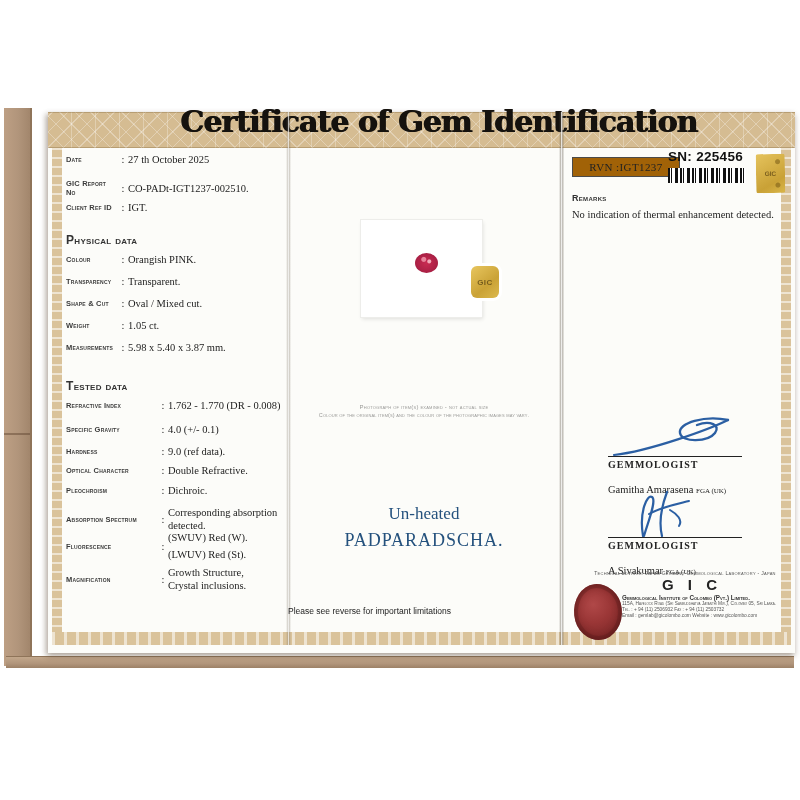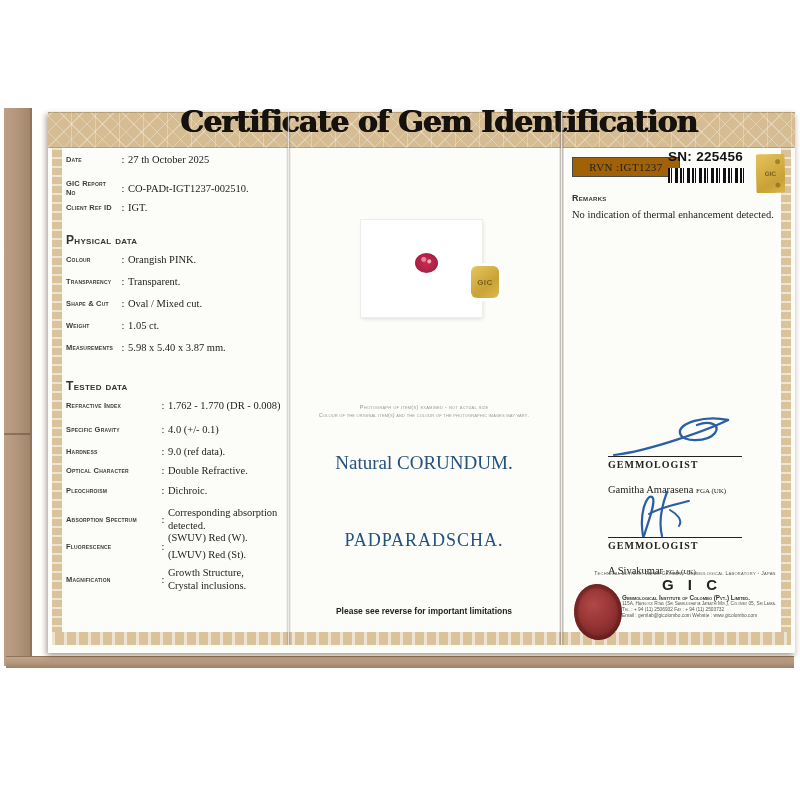--- a/index.html
+++ b/index.html
@@ -76,22 +76,22 @@
   .caption{position:absolute;left:0;top:255px;width:100%;text-align:center;color:#9a9a98;
     font-variant:small-caps;line-height:8px;}
   .cap1{font-size:6px;letter-spacing:.2px;}
   .cap2{font-size:5.5px;letter-spacing:.1px;}
   .species{position:absolute;left:0;top:304px;width:100%;text-align:center;
     font-family:"Liberation Serif",serif;font-size:19px;color:#24517d;}
   .treatment{position:absolute;left:0;top:356px;width:100%;text-align:center;
     font-family:"Liberation Serif",serif;font-size:17px;color:#24517d;}
   .variety{position:absolute;left:0;top:382px;width:100%;text-align:center;
     font-family:"Liberation Serif",serif;font-size:18px;letter-spacing:1px;color:#24517d;}
-  .reverse-note{position:absolute;left:0;top:458px;width:100%;text-align:center;
-    font-size:8.5px;font-weight:700;color:#222;}
+  .reverse-note{position:absolute;left:0;top:458px;width:100%;
+    font-size:8.5px;font-weight:400;color:#222;}
 
   
   .panel-right{position:absolute;left:514px;top:36px;width:233px;height:497px;}
   .rvn-box{position:absolute;left:10px;top:9px;width:106px;height:18px;border:1.5px solid #4a4a4a;
     background:#a16207;display:flex;align-items:center;justify-content:center;
     font-family:"Liberation Serif",serif;font-size:11px;color:#222;letter-spacing:.4px;}
   .sn{position:absolute;left:106px;top:1px;font-size:13.5px;font-weight:700;color:#111;letter-spacing:.3px;}
   .barcode{position:absolute;left:106px;top:20px;width:78px;height:15px;
     background:repeating-linear-gradient(90deg,#111 0 2px,#fff 2px 3px,#111 3px 4px,#fff 4px 7px,#111 7px 10px,#fff 10px 12px);}
   .sticker-r{position:absolute;left:194px;top:6px;width:29px;height:39px;border-radius:2px;
@@ -243,21 +243,21 @@
 
     <section class="panel-center">
       <div class="photo-box">
         <div class="gem"></div>
       </div>
       <div class="sticker-c">GIC</div>
       <div class="caption">
         <div class="cap1">Photograph of item(s) examined  -  not actual size</div>
         <div class="cap2">Colour of the original item(s) and the colour of the photographic images may vary.</div>
       </div>
-      <div class="species">Natural CORUNDUM.</div>
+      <div class="treatment">Un-heated</div>
       <div class="variety">PADPARADSCHA.</div>
       <div class="reverse-note">Please see reverse for important limitations</div>
     </section>
 
     <section class="panel-right">
       <div class="rvn-box">RVN :IGT1237</div>
       <div class="sn">SN: 225456</div>
       <div class="barcode"></div>
       <div class="sticker-r">GIC</div>
 

